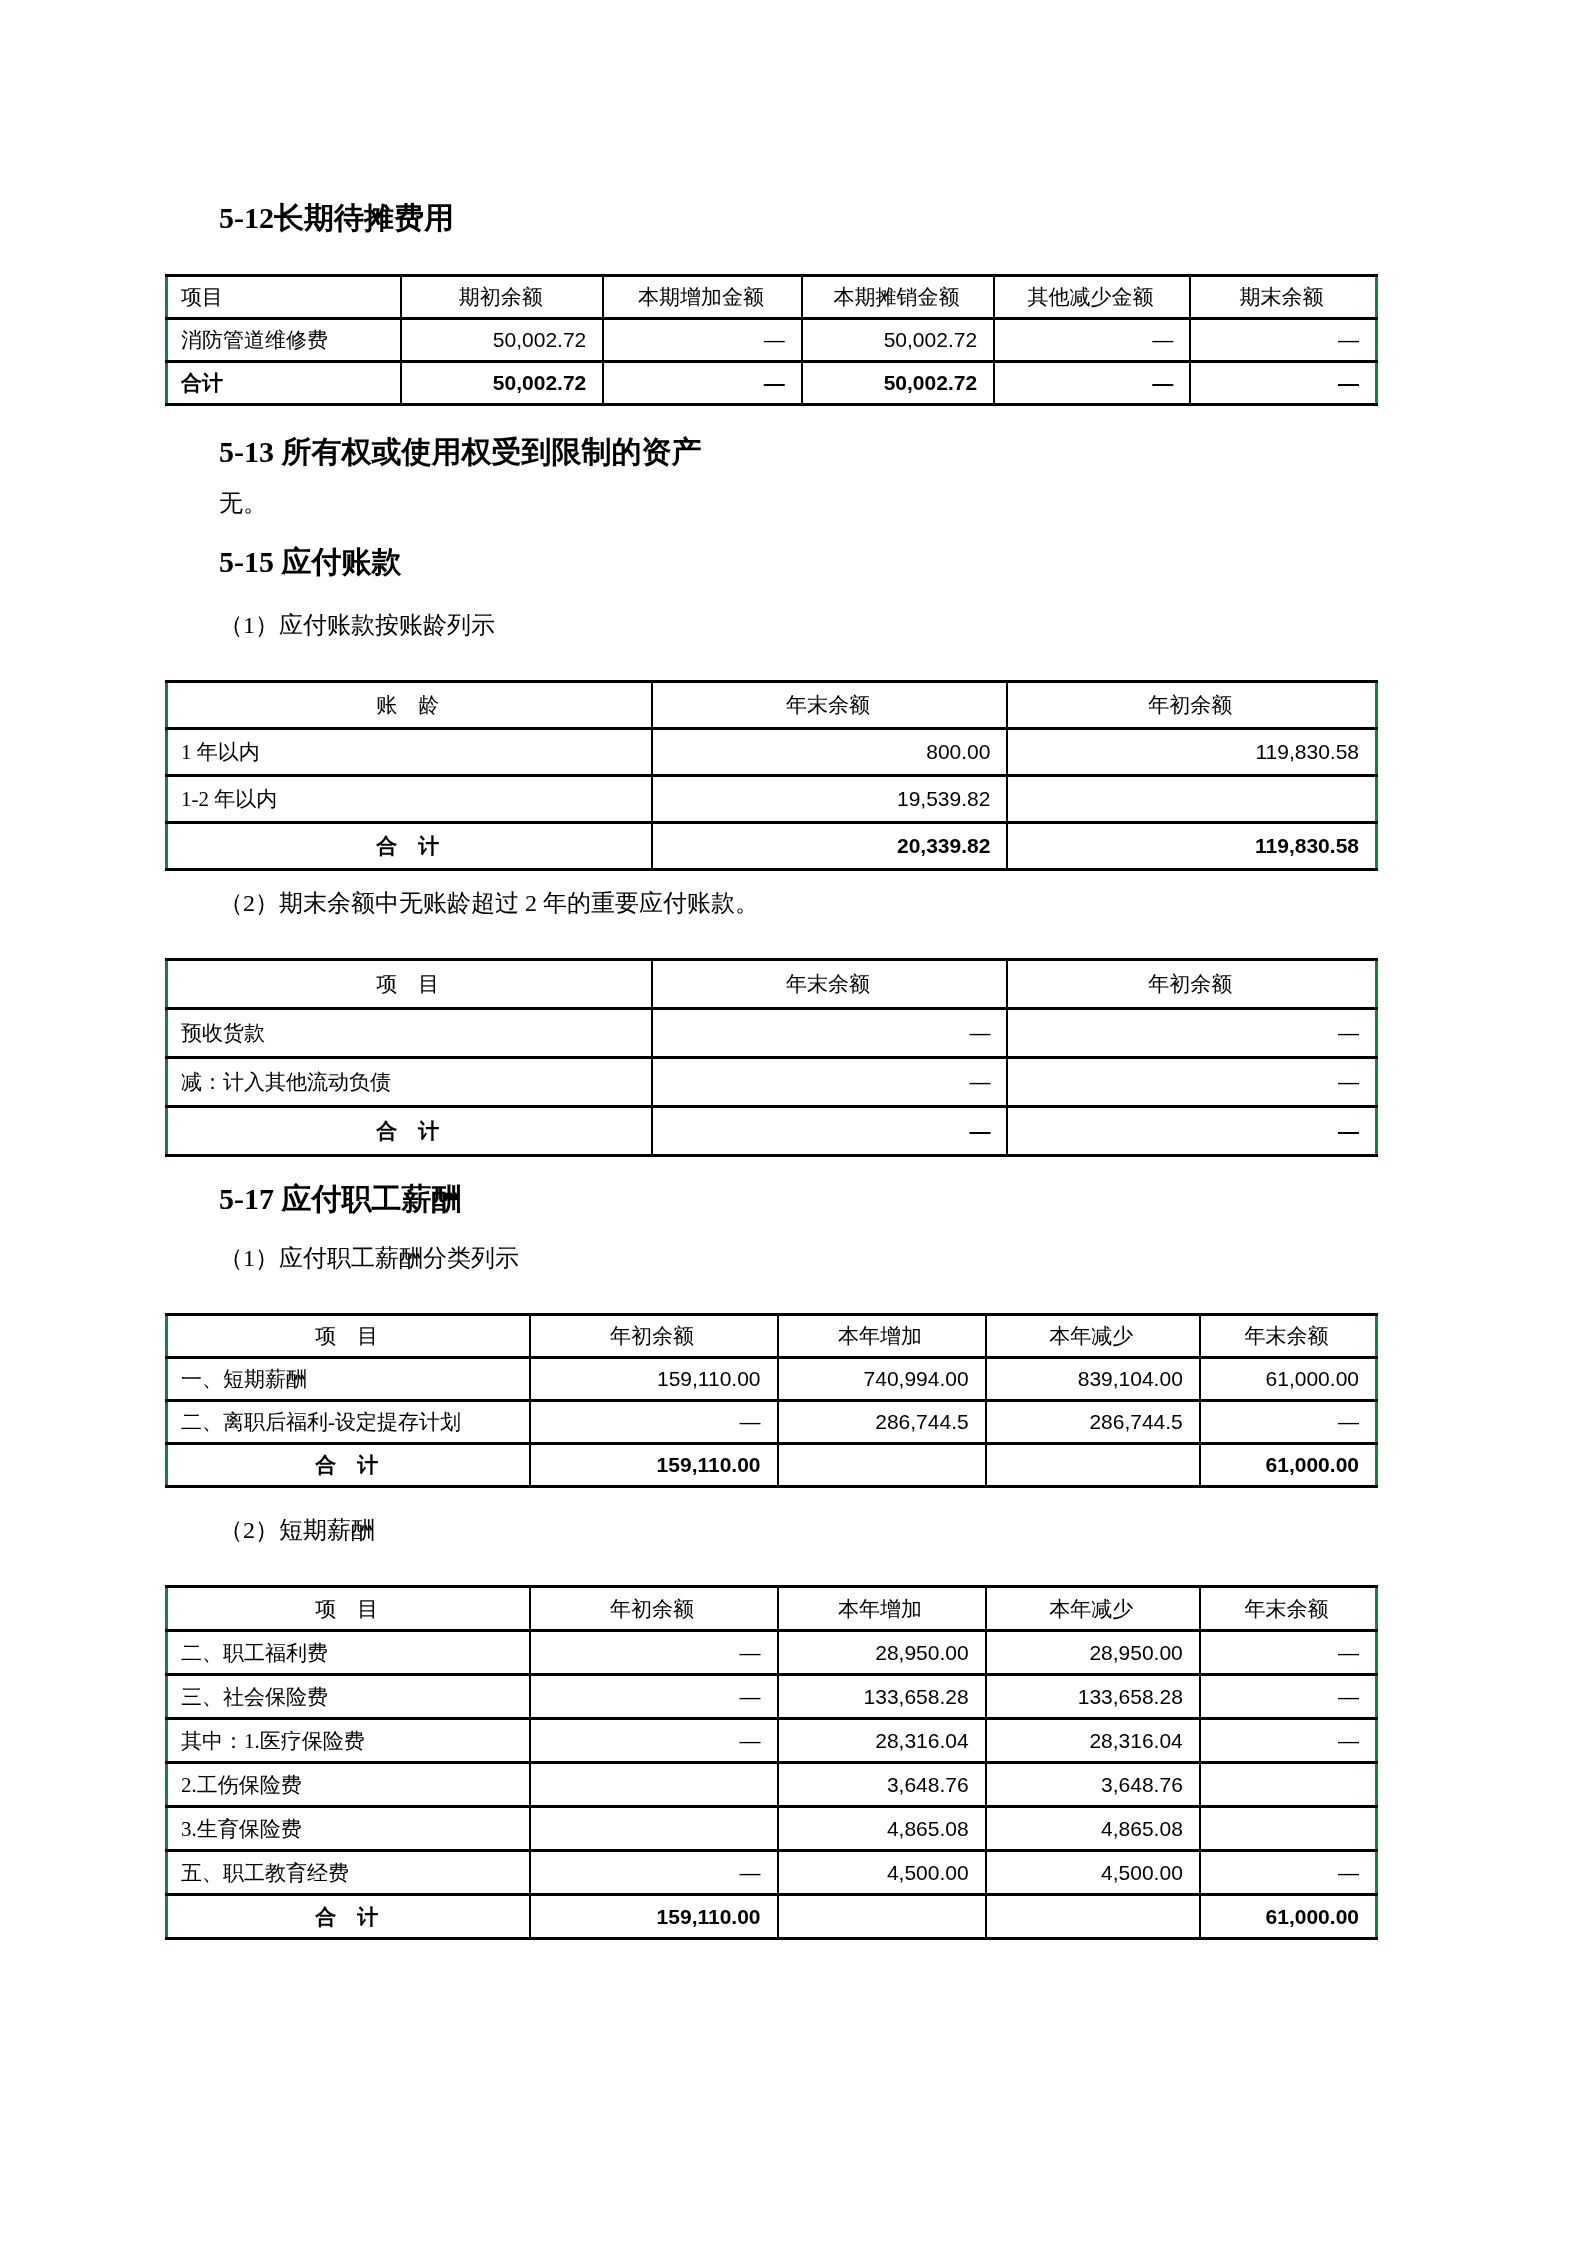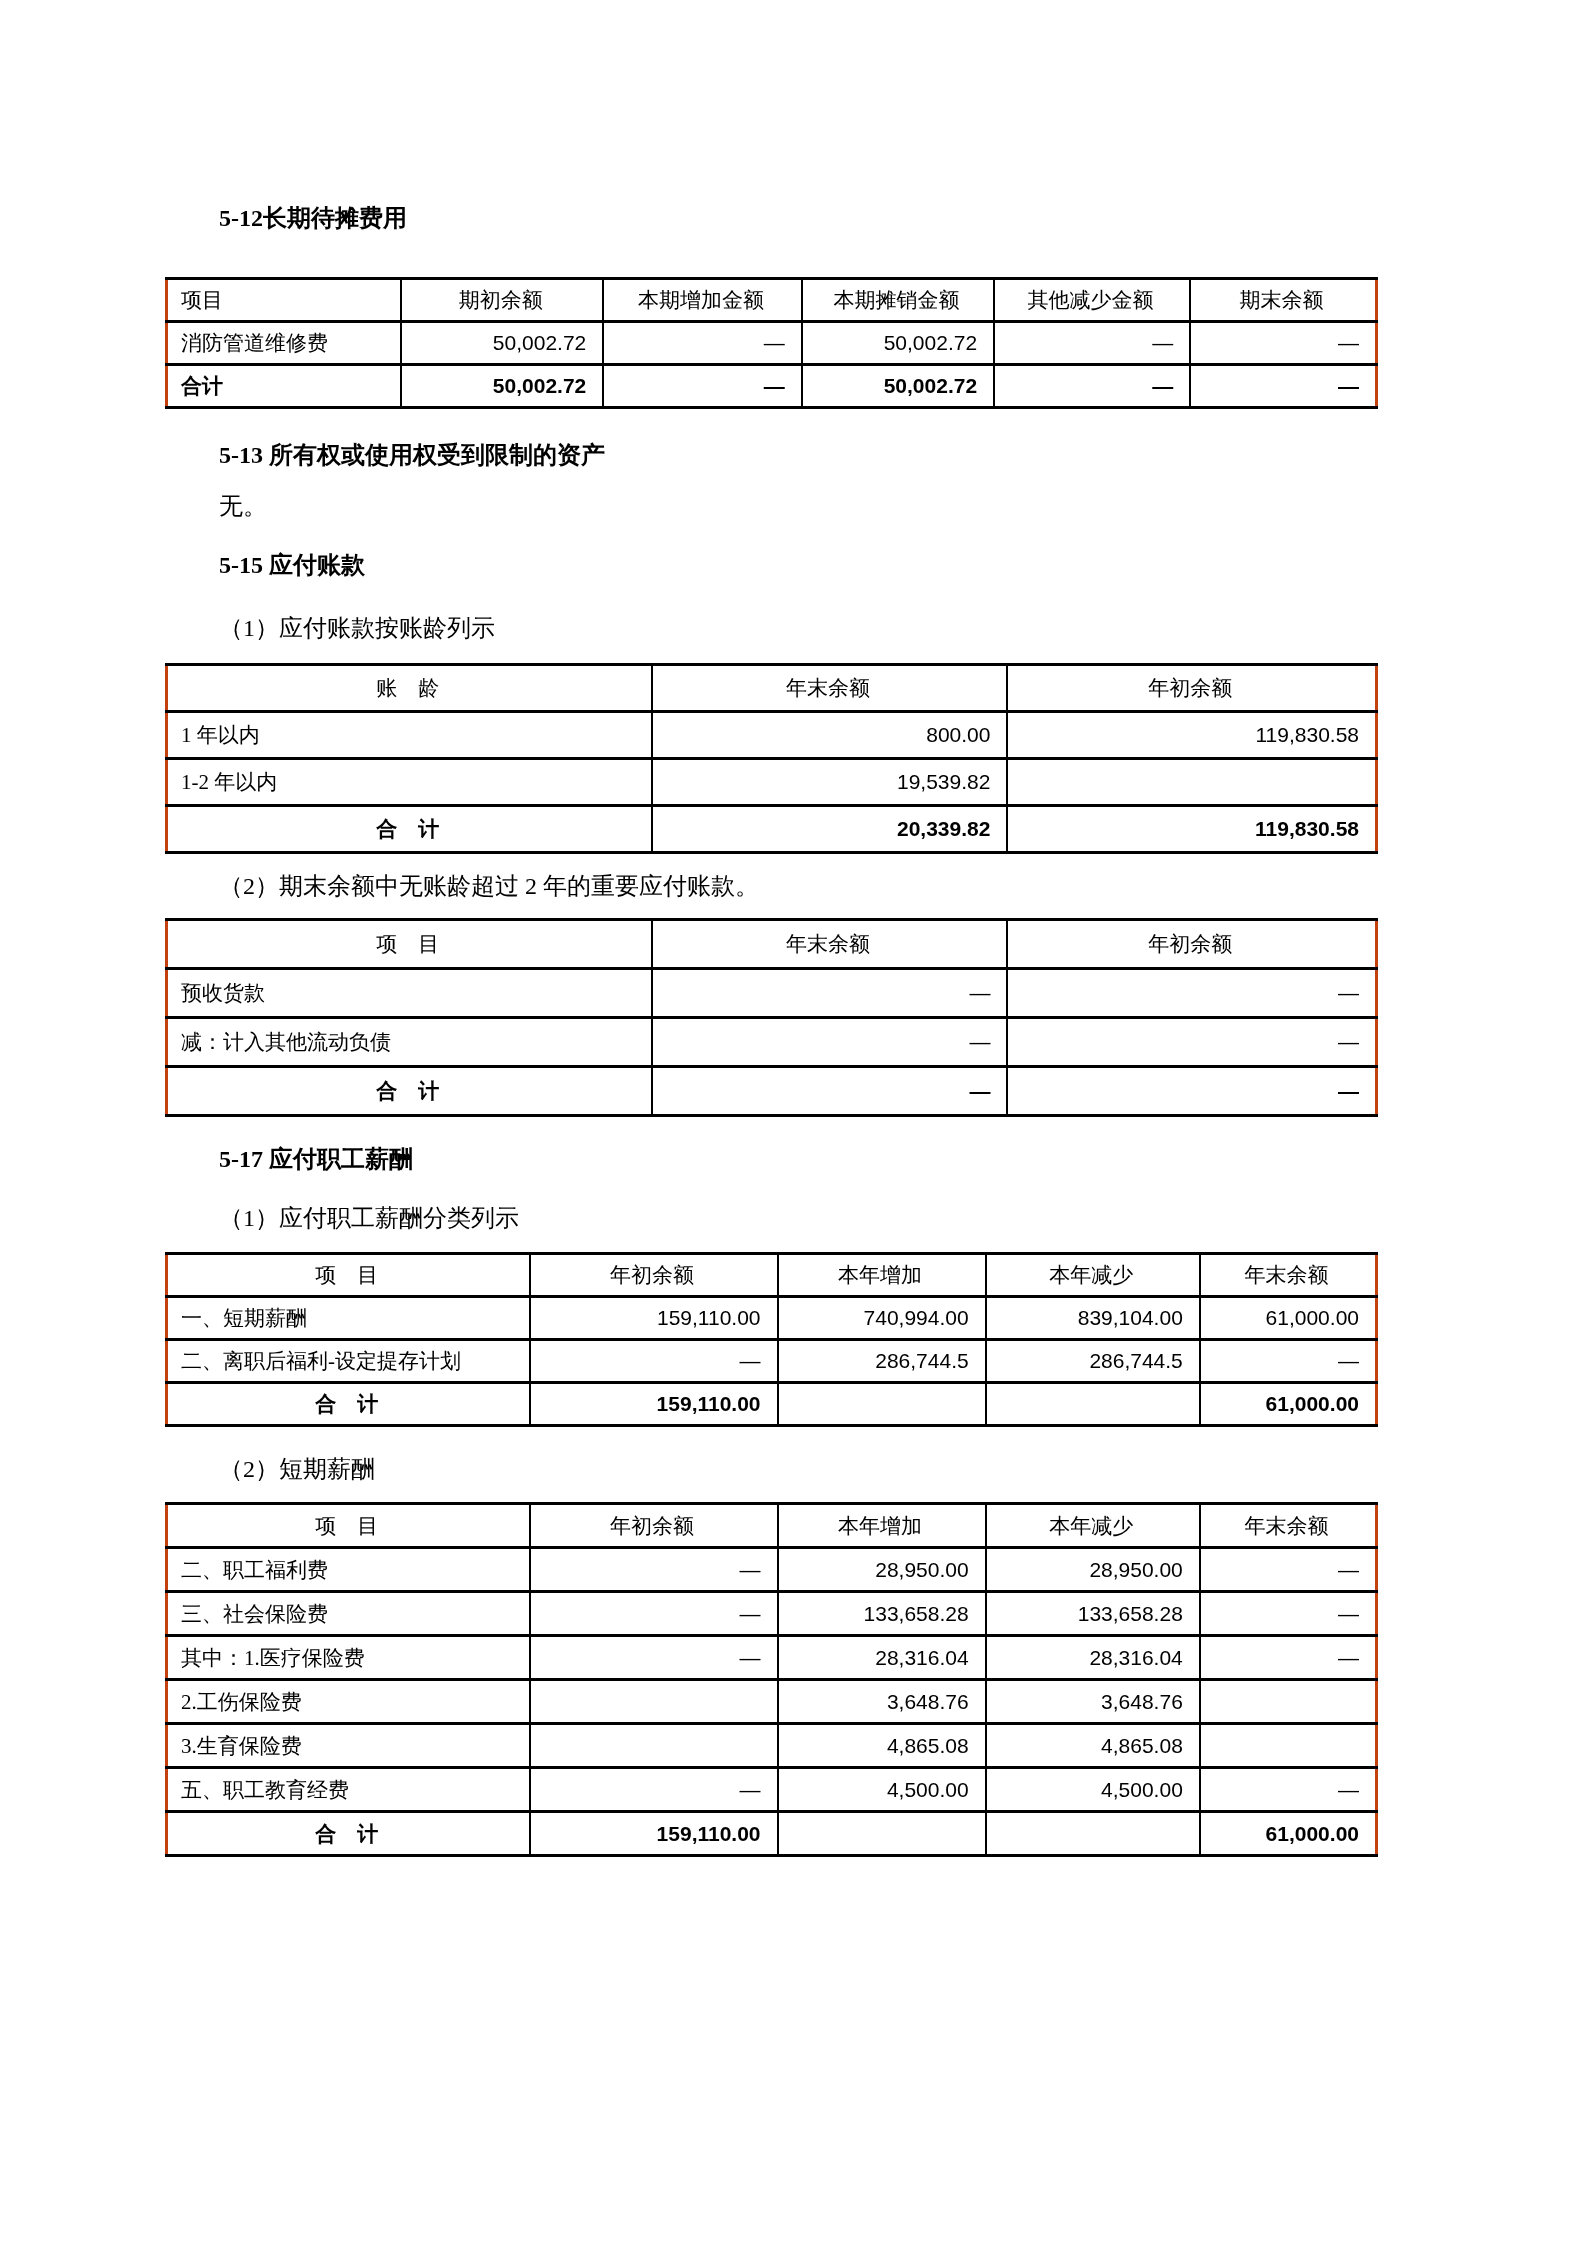--- a/index.html
+++ b/index.html
@@ -2,24 +2,24 @@
 <html><head>
 <meta charset="utf-8">
 <style>
   html,body{margin:0;padding:0;background:#ffffff;}
   .page{
     width:1588px;height:2245px;background:#ffffff;color:#000000;
     position:relative;overflow:hidden;
     font-family:"Liberation Serif","DejaVu Serif",serif;
   }
   .content{margin-left:165px;width:1213px;padding-top:202px;}
-  .h{font-weight:bold;font-size:24px;line-height:32px;margin:0 0 0 54px;}
+  .h{font-weight:bold;font-size:30px;line-height:32px;margin:0 0 0 54px;}
   .para{font-size:24px;line-height:30px;margin:0 0 0 54px;}
   table.t{border-collapse:collapse;table-layout:fixed;width:100%;
-    border:3px solid #c2410c;}
+    border:3px solid #15803d;margin-top:40px;}
   table.t td{
     border:2px solid #000;border-top-width:3px;border-bottom-width:3px;
     font-size:21px;line-height:26px;vertical-align:middle;
     padding:0 16px 0 13px;overflow:hidden;white-space:nowrap;
   }
   .t1{margin-top:43px;} .t1 td{height:40px;}
   .t2{margin-top:20px;} .t2 td{height:44px;}
   .t3{margin-top:17px;} .t3 td{height:46px;}
   .t4{margin-top:19px;} .t4 td{height:40px;}
   .t5{margin-top:18px;} .t5 td{height:41px;}

